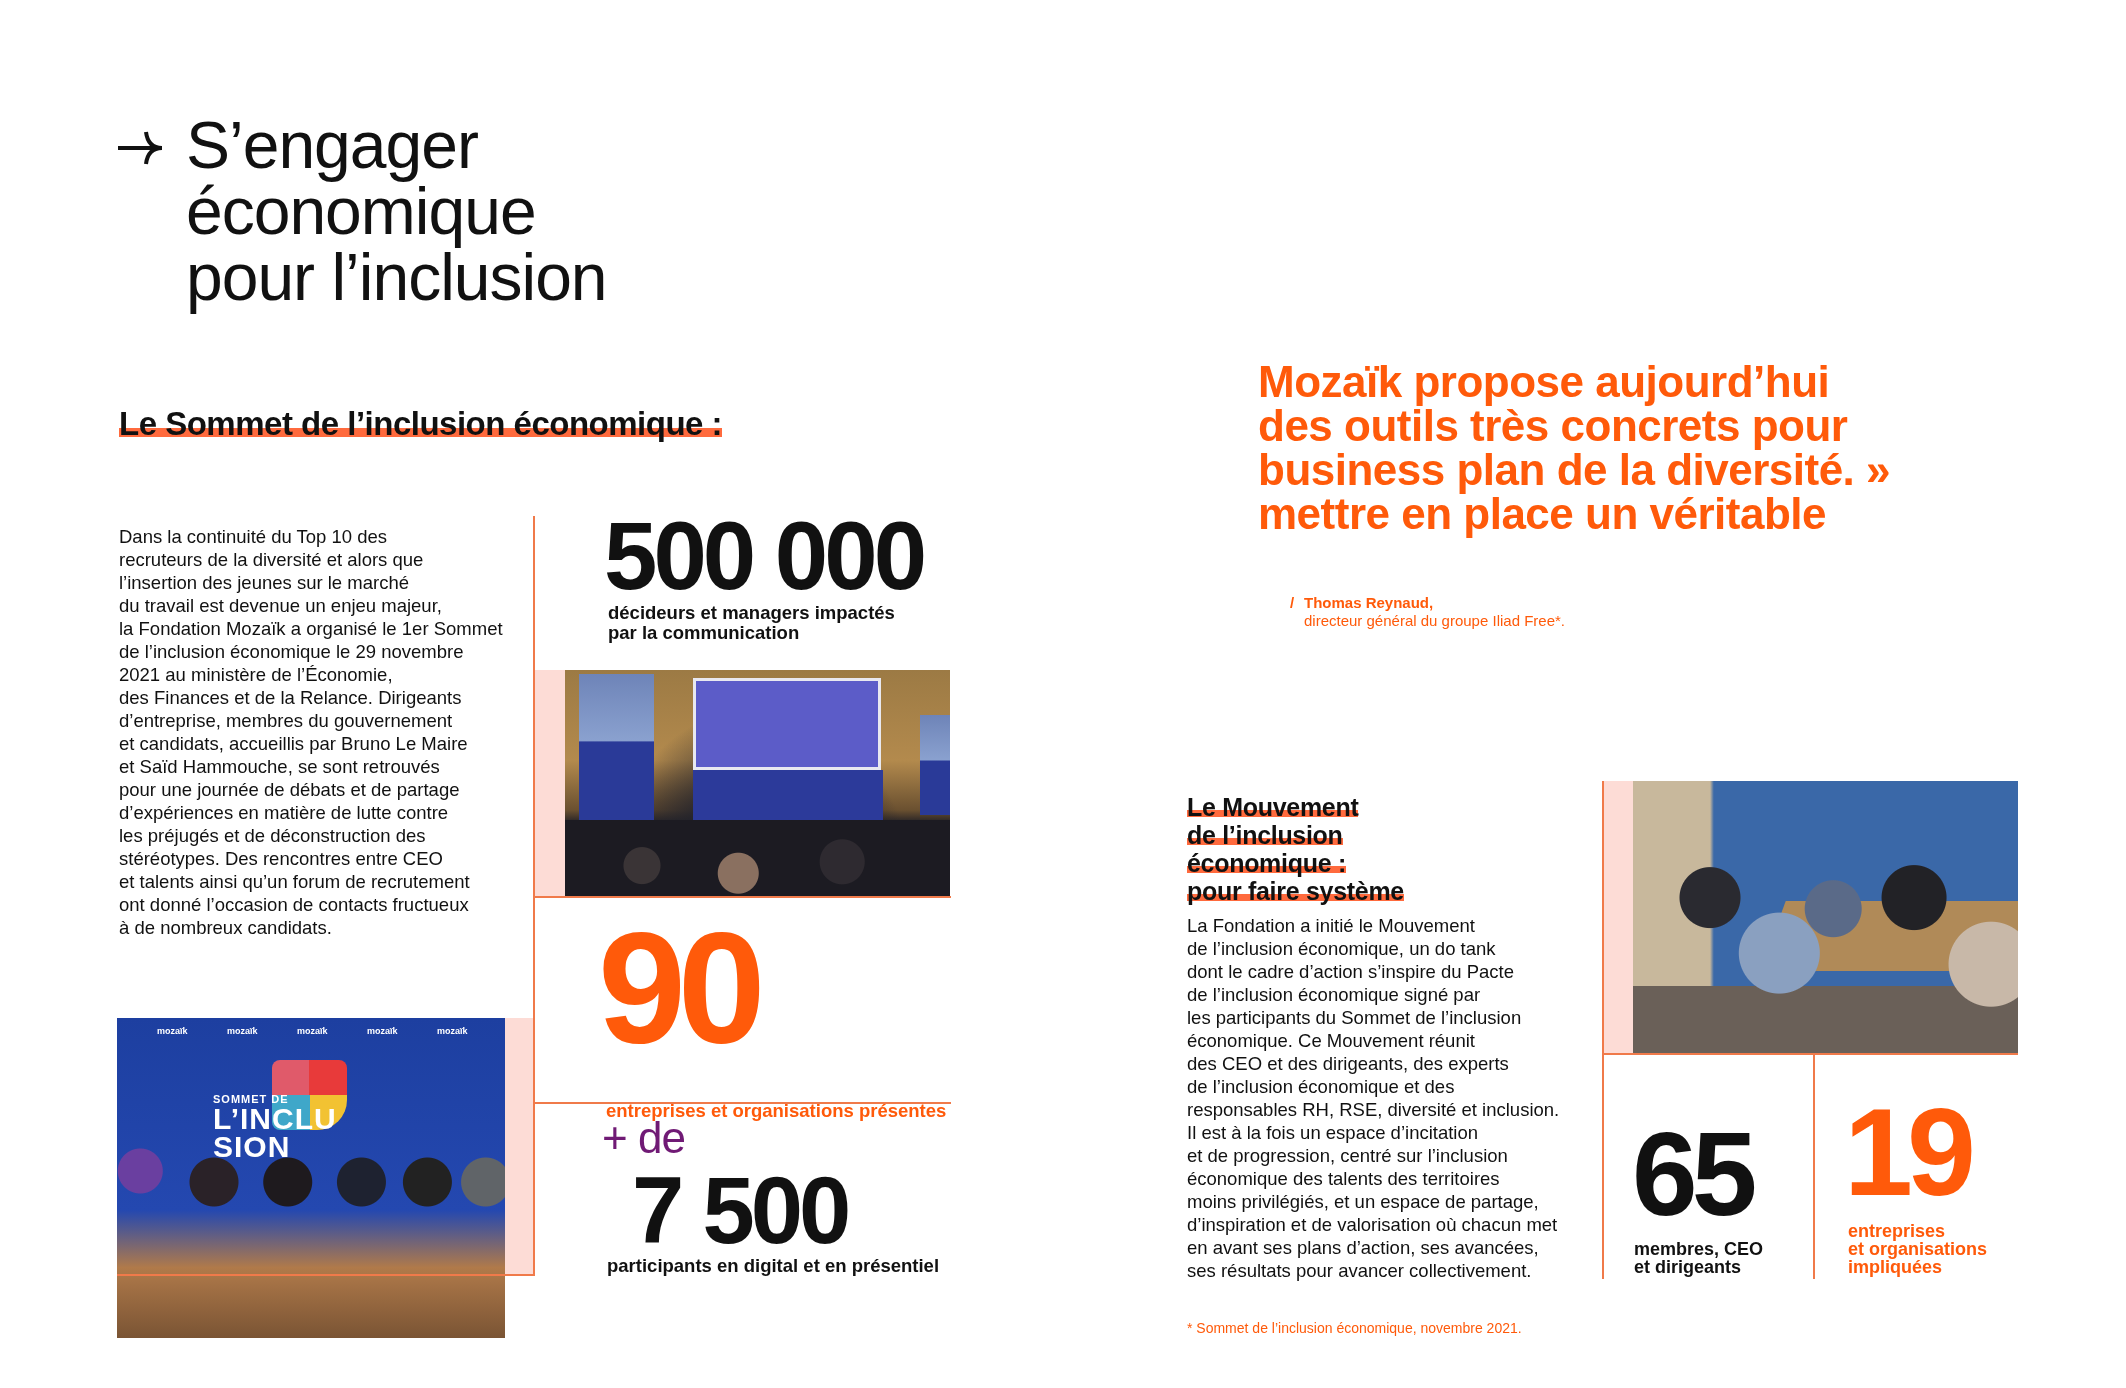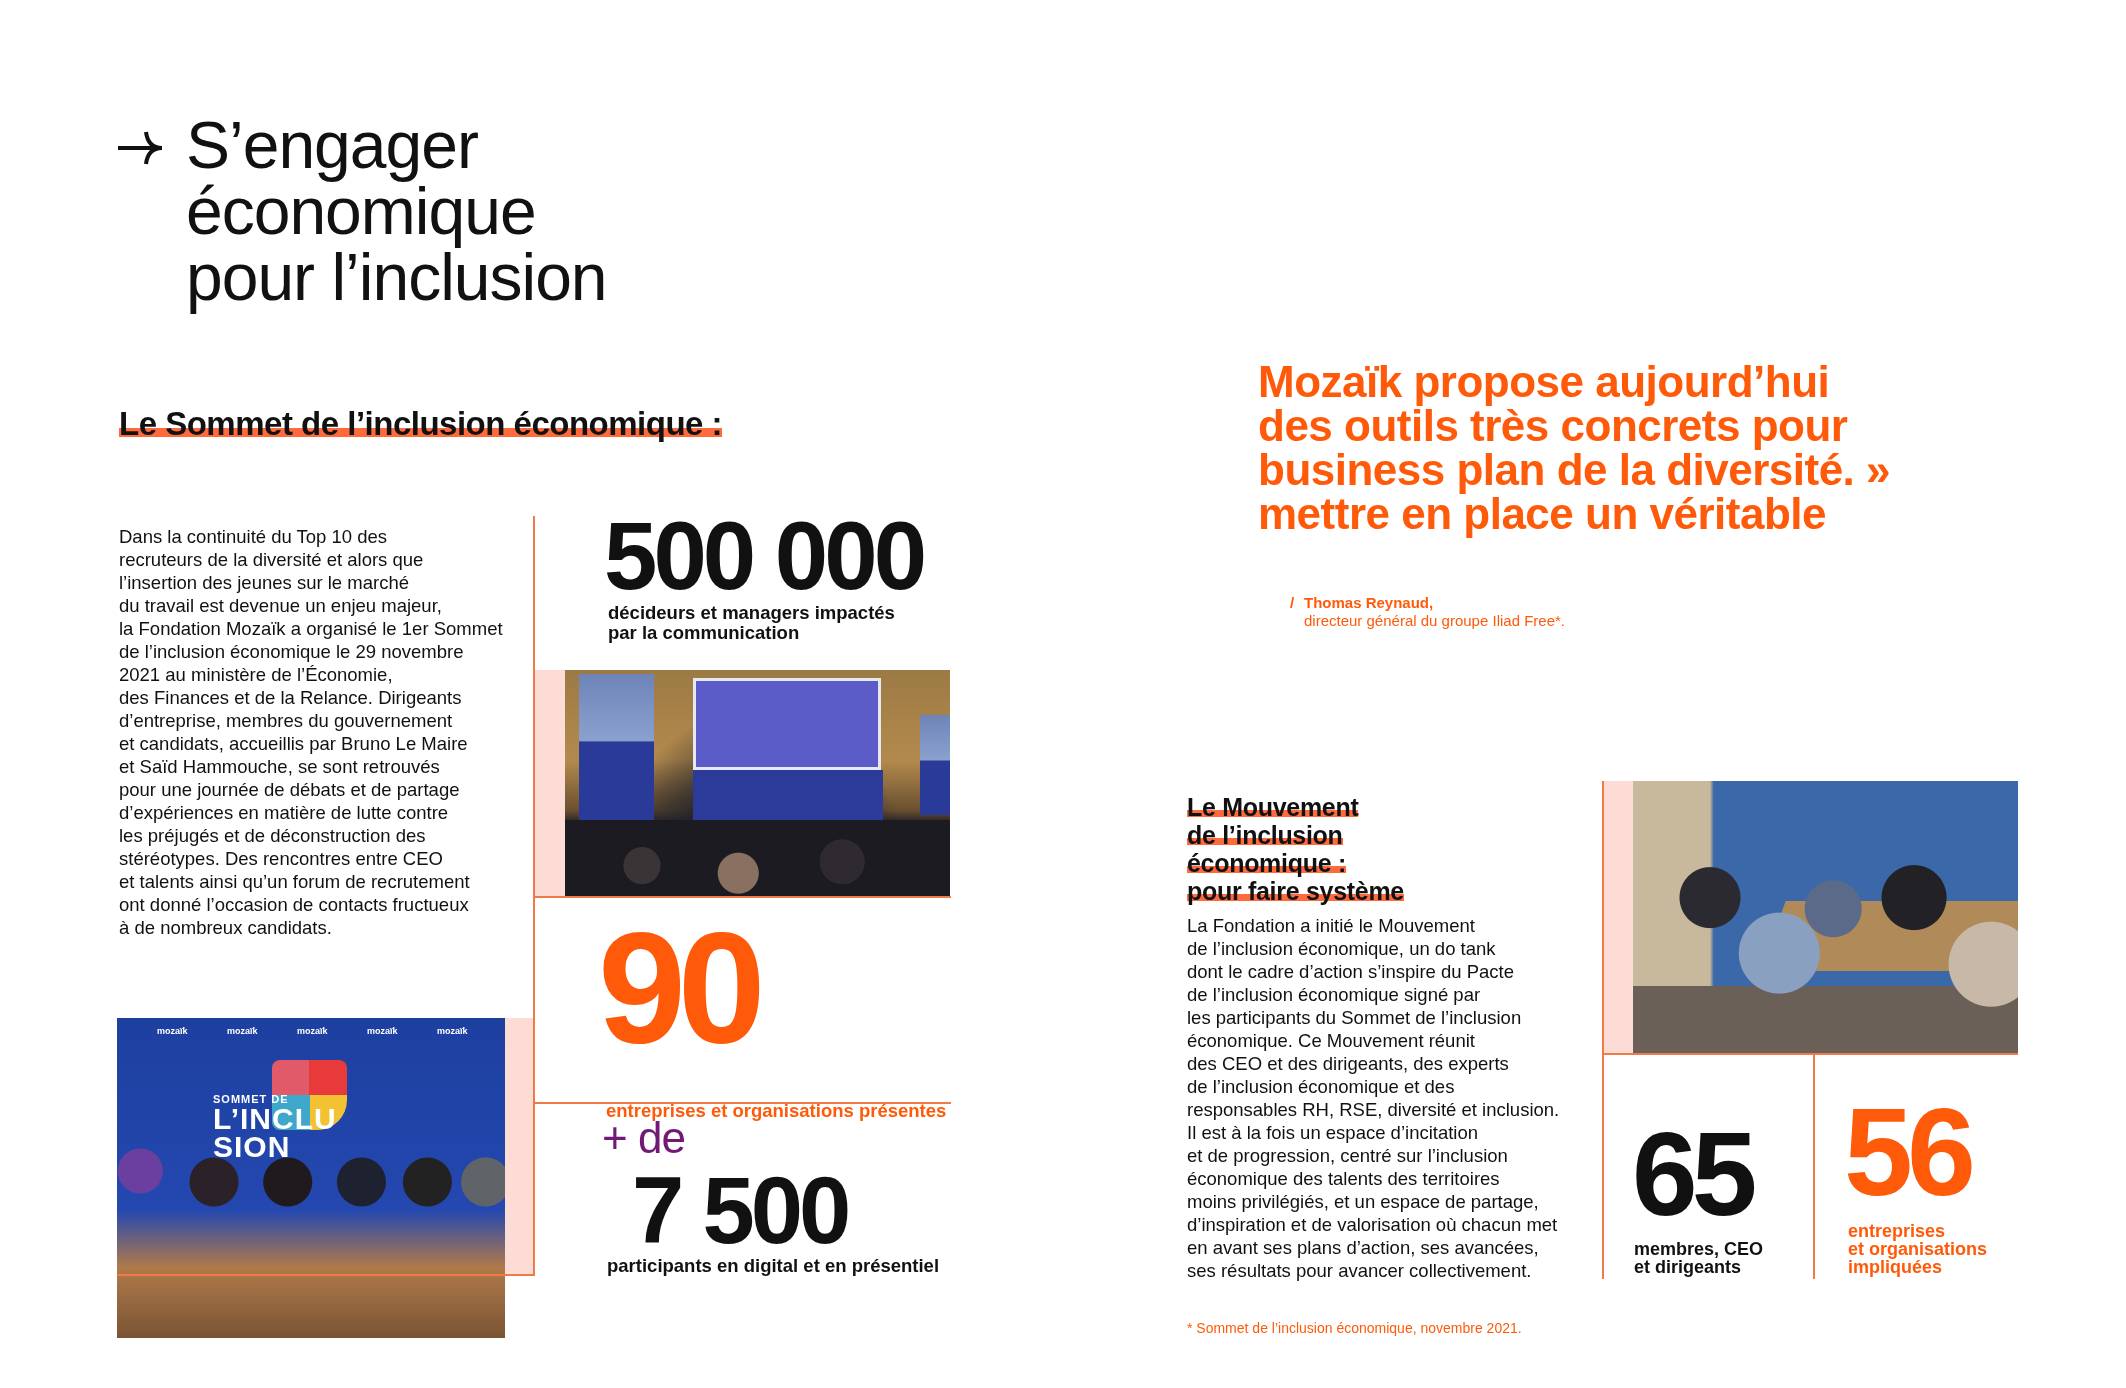--- a/index.html
+++ b/index.html
@@ -210,20 +210,20 @@
 </div>
 <div class="abs hline" style="left:1602px; top:1053px; width:416px;"></div>
 <div class="abs vline" style="left:1813px; top:1053px; height:226px;"></div>
 
 <div class="abs stat-big s65">65</div>
 <div class="abs s65-label lbl">
   <span>membres, CEO</span>
   <span>et dirigeants</span>
 </div>
 
-<div class="abs stat-big s37">56</div>
+<div class="abs stat-big s37">19</div>
 <div class="abs s37-label lbl">
   <span>entreprises</span>
   <span>et organisations</span>
   <span>impliquées</span>
 </div>
 
 <div class="abs footnote">* Sommet de l’inclusion économique, novembre 2021.</div>
 
 </body></html>

